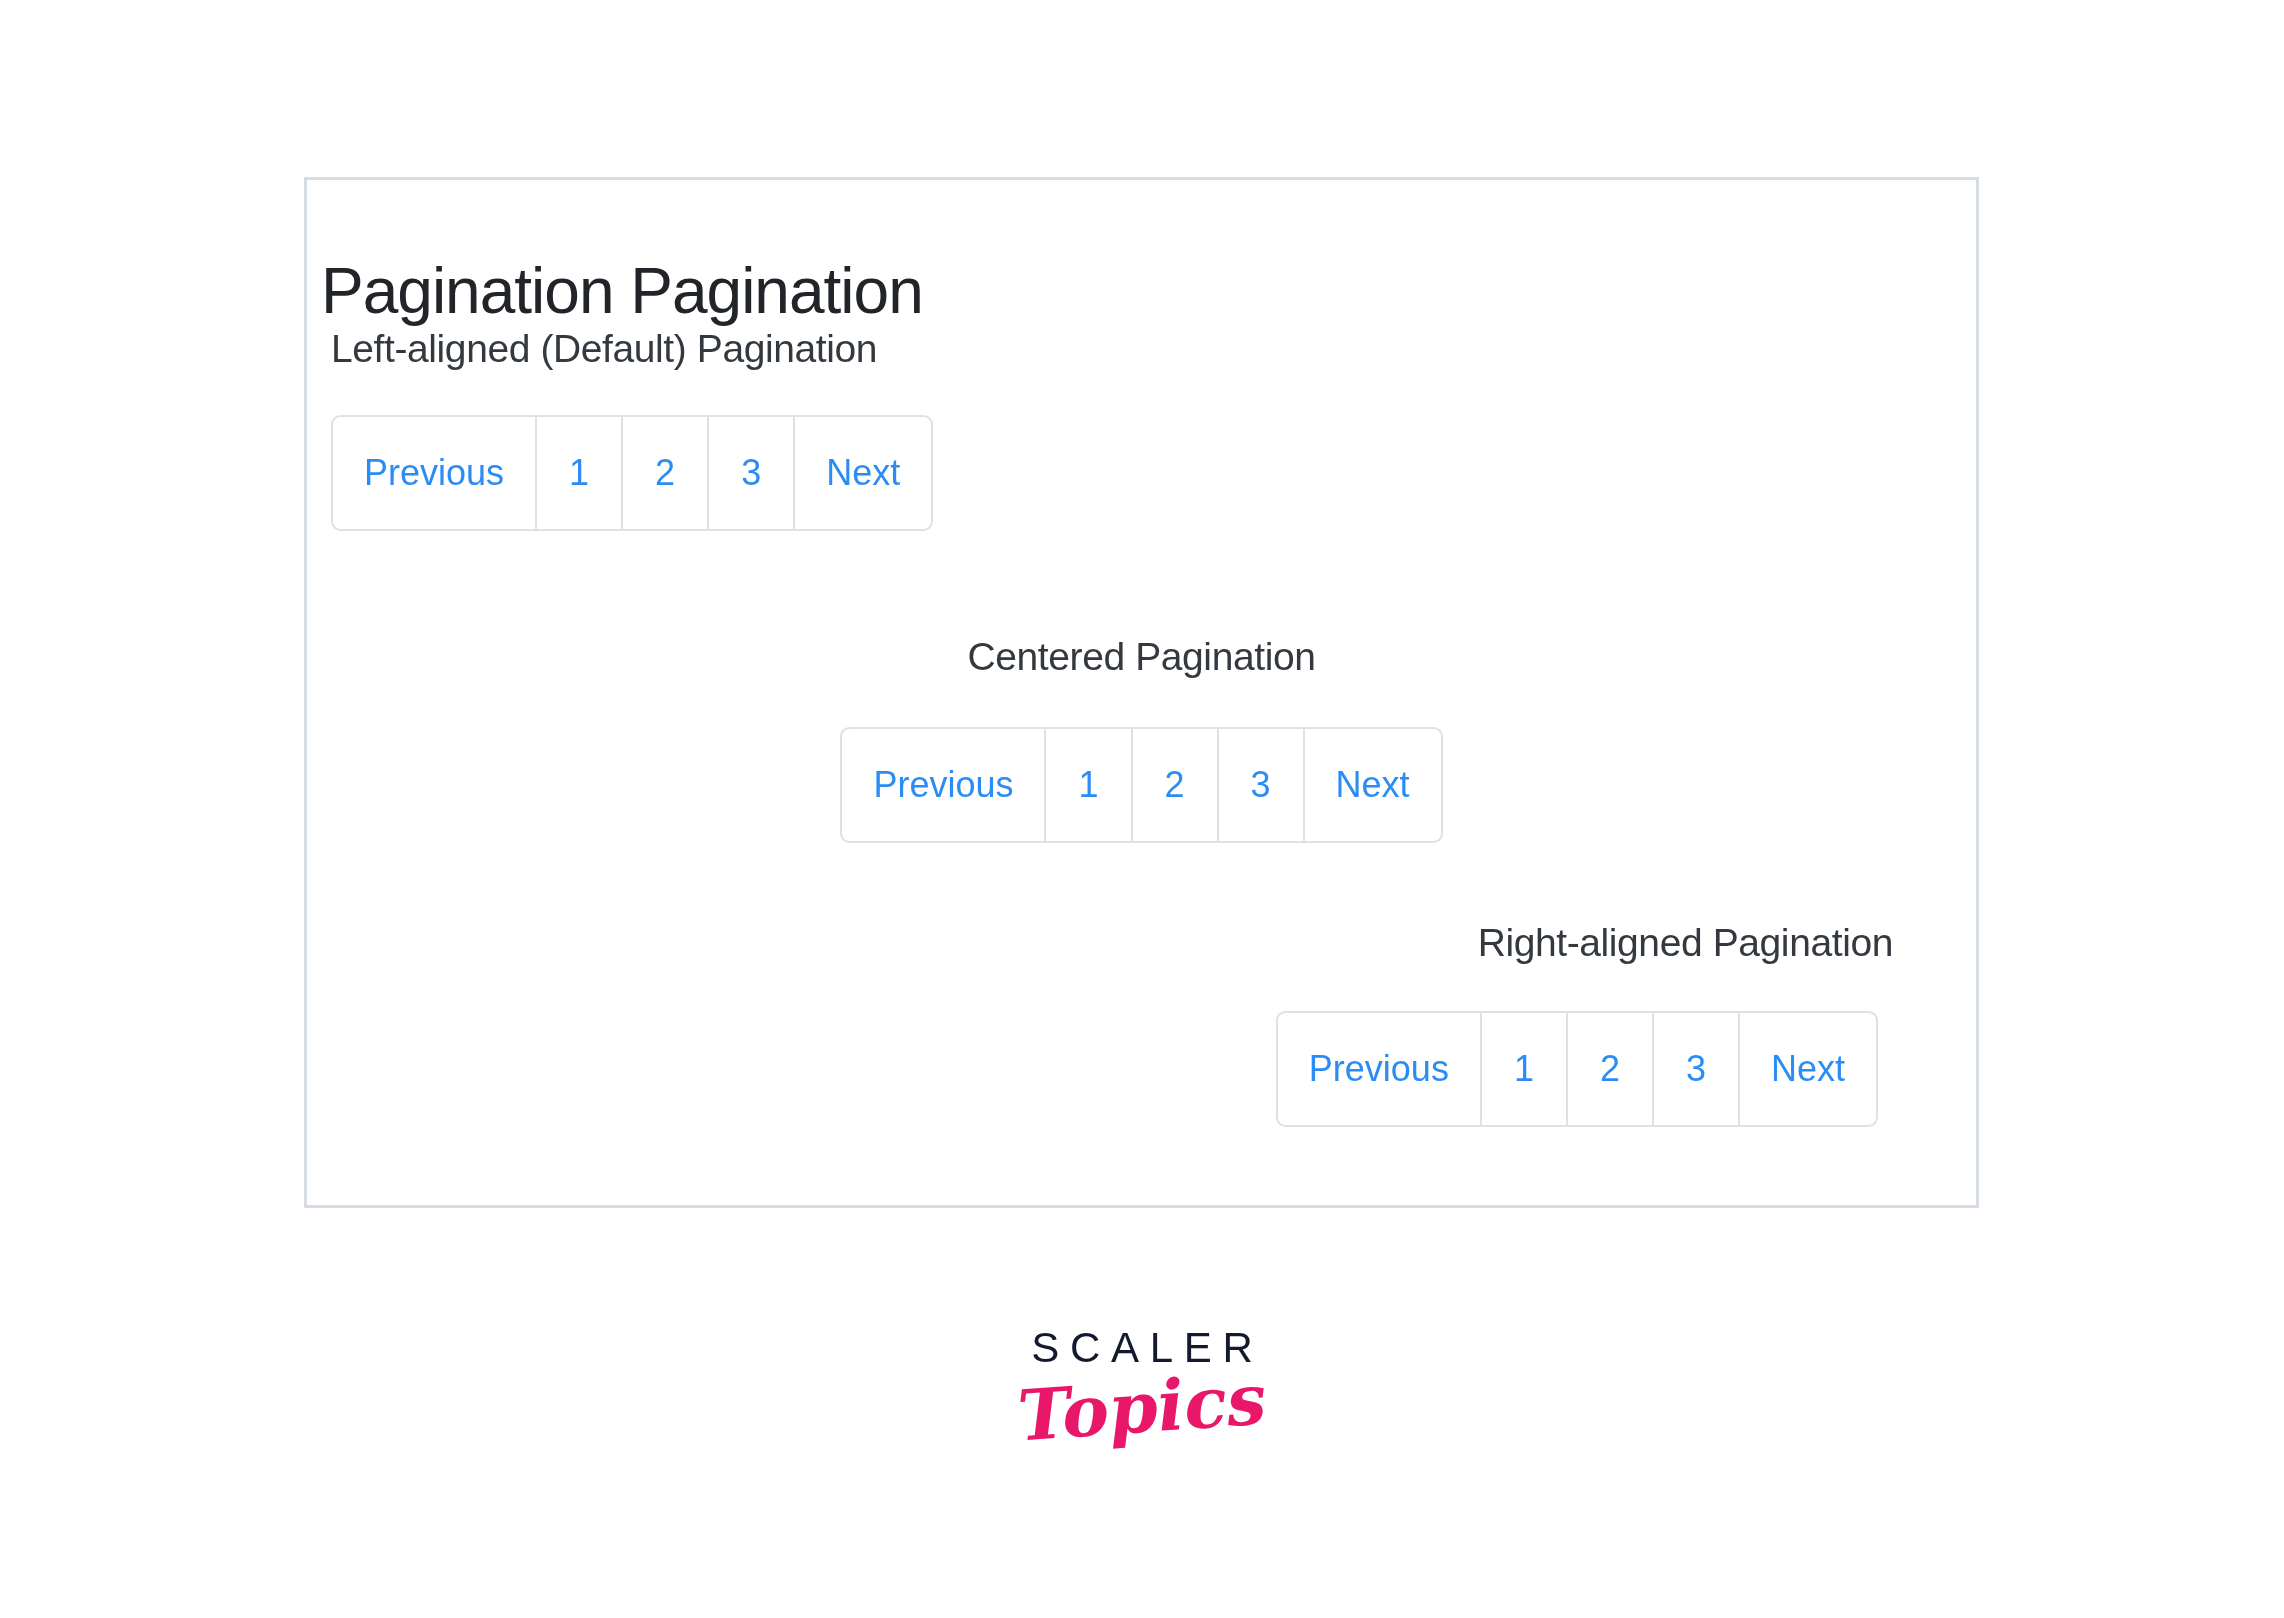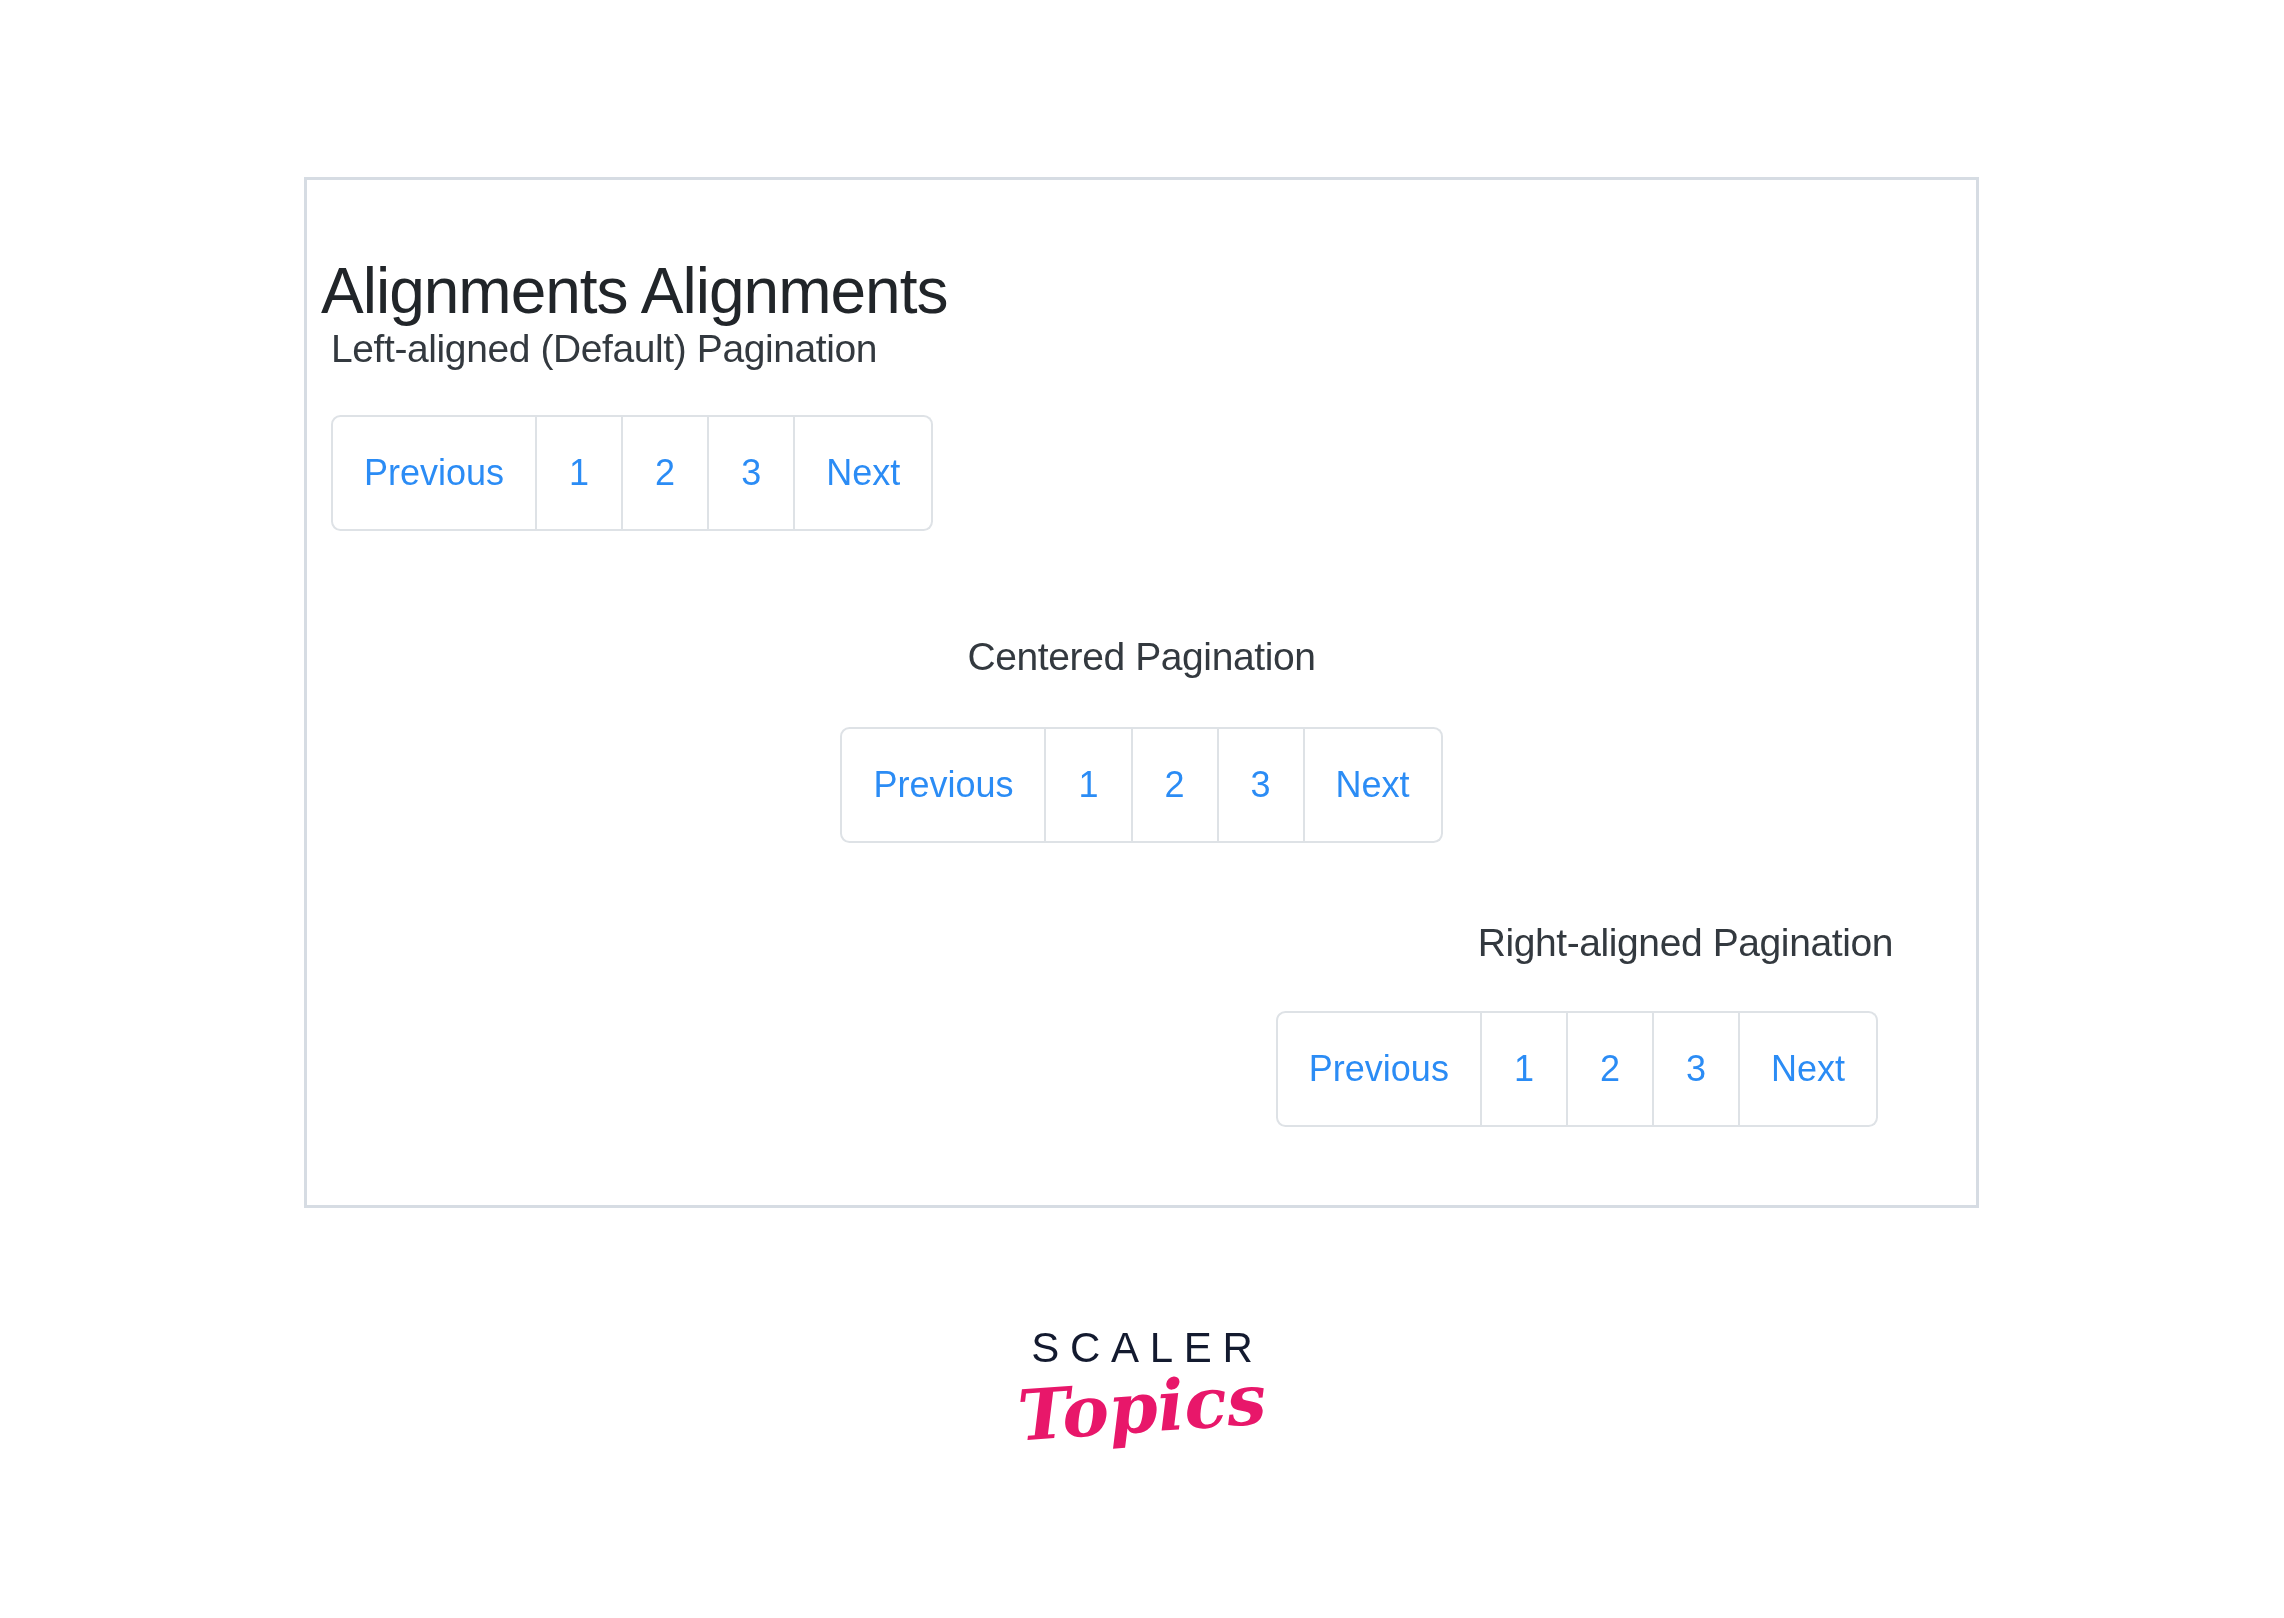--- a/index.html
+++ b/index.html
@@ -155,21 +155,21 @@
     margin-top: 4px;
     transform: rotate(-4deg);
   }
 </style>
 </head>
 <body>
 
 <div class="demo-card">
   <div class="card-inner">
 
-    <h1 class="page-title">Alignments Alignments</h1>
+    <h1 class="page-title">Pagination Pagination</h1>
 
     <div class="section row-left" id="section-left">
       <h2 class="section-heading">Left-aligned (Default) Pagination</h2>
       <div class="pagination-wrap">
         <ul class="pagination">
           <li class="page-item">
             <a class="page-link" href="#">Previous</a>
           </li>
           <li class="page-item">
             <a class="page-link is-number" href="#">1</a>

